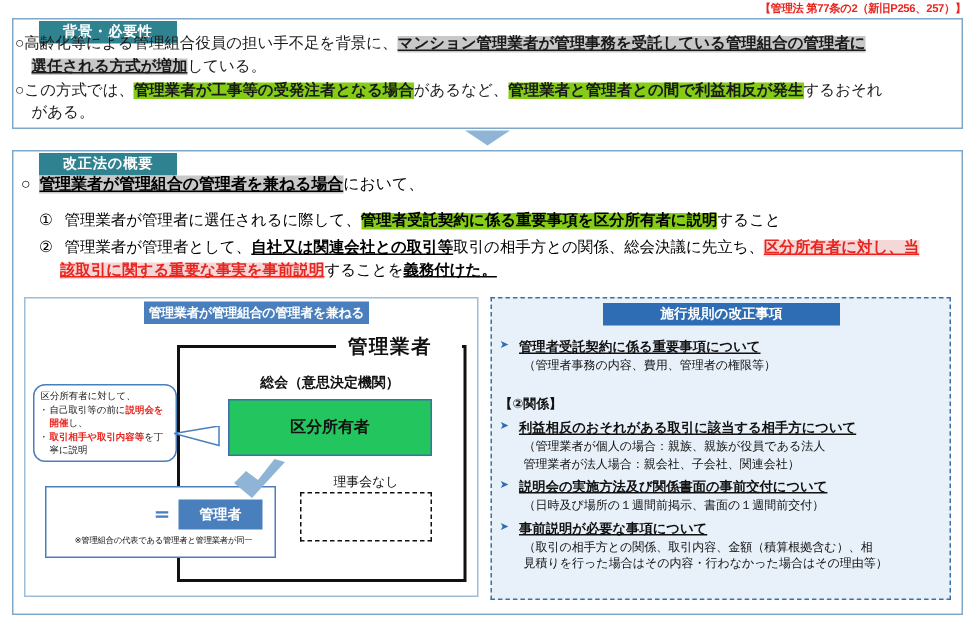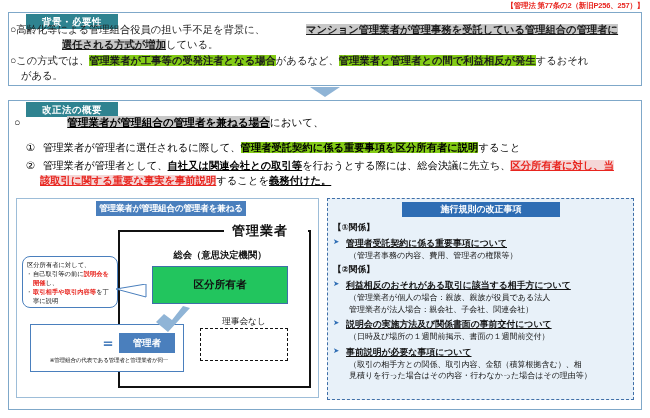--- a/index.html
+++ b/index.html
@@ -60,21 +60,21 @@
 
   .ol-item { position: absolute; font-size: 10.3px; line-height: 15px; }
   #ol-item1 { left: 26px; top: 140px; white-space: nowrap; }
   #ol-item2 { left: 26px; top: 158px; }
   #ol-item2 .l2 { padding-left: 14px; }
 
   .num { display: inline-block; width: 17px; }
 
   
   .hl { background: #84cc16; font-weight: bold; }
-  .hl-u { background: #c8c8c8; font-weight: bold; text-decoration: underline; margin-left: 41px; }
+  .hl-u { background: #c8c8c8; font-weight: bold; text-decoration: underline; }
   .ul-b { font-weight: bold; text-decoration: underline; }
   .red-hl { background: #f5d7d7; color: #e8251f; font-weight: bold;
             text-decoration: underline; }
 
   
   #diagram { position: absolute; left: 16px; top: 198px; width: 303px; height: 200px;
              border: 1.2px solid #9dbdd8; background: #fff; }
   #diagram-head {
     position: absolute; left: 96px; top: 201px; width: 150px; height: 15px;
     background: #4a7fbd; color: #fff; font-weight: bold; font-size: 8.6px;
@@ -204,21 +204,21 @@
   <div class="ol-lead">
     <span class="circ">○</span>
     &nbsp;<span class="hl-u">管理業者が管理組合の管理者を兼ねる場合</span><span>において、</span>
   </div>
 
   <div class="ol-item" id="ol-item1">
     <span class="num">①</span><span>管理業者が管理者に選任されるに際して、</span><span class="hl">管理者受託契約に係る重要事項を区分所有者に説明</span><span>すること</span>
   </div>
 
   <div class="ol-item" id="ol-item2">
-    <div style="white-space:nowrap"><span class="num">②</span><span>管理業者が管理者として、</span><span class="ul-b">自社又は関連会社との取引等</span><span>を行おうとする際には、総会決議に先立ち、</span><span class="red-hl">区分所有者に対し、当</span></div>
+    <div style="white-space:nowrap"><span class="num">②</span><span>管理業者が管理者として、</span><span class="ul-b">自社又は関連会社との取引等</span><span>取引の相手方との関係、総会決議に先立ち、</span><span class="red-hl">区分所有者に対し、当</span></div>
     <div class="l2" style="white-space:nowrap"><span class="red-hl">該取引に関する重要な事実を事前説明</span><span>することを</span><span class="ul-b">義務付けた。</span></div>
   </div>
 
   <div id="diagram"></div>
   <div id="diagram-head">管理業者が管理組合の管理者を兼ねる場合</div>
 
   <div id="kanri-kumiai-box"></div>
   <div id="kk-topgap"></div>
   <div id="kanri-kumiai-label">管理業者</div>
 
@@ -246,21 +246,20 @@
   </div>
 
   <svg id="big-arrow" viewBox="0 0 40 30">
     <polygon points="38,2 16,26 4,16 12,8 20,14 31,0" fill="#8fb4d6"></polygon>
   </svg>
 
   <div id="rules"></div>
   <div id="rules-head">施行規則の改正事項</div>
 
   <div class="rule-group" id="rg1">
-    <div class="rule-kankei">【①関係】</div>
     <div class="rule-bullet">管理者受託契約に係る重要事項について</div>
     <div class="rule-sub">（管理者事務の内容、費用、管理者の権限等）</div>
   </div>
 
   <div class="rule-group" id="rg2">
     <div class="rule-kankei">【②関係】</div>
     <div class="rule-bullet">利益相反のおそれがある取引に該当する相手方について</div>
     <div class="rule-sub">（管理業者が個人の場合：親族、親族が役員である法人</div>
     <div class="rule-sub">管理業者が法人場合：親会社、子会社、関連会社）</div>
     <div class="rule-bullet">説明会の実施方法及び関係書面の事前交付について</div>

